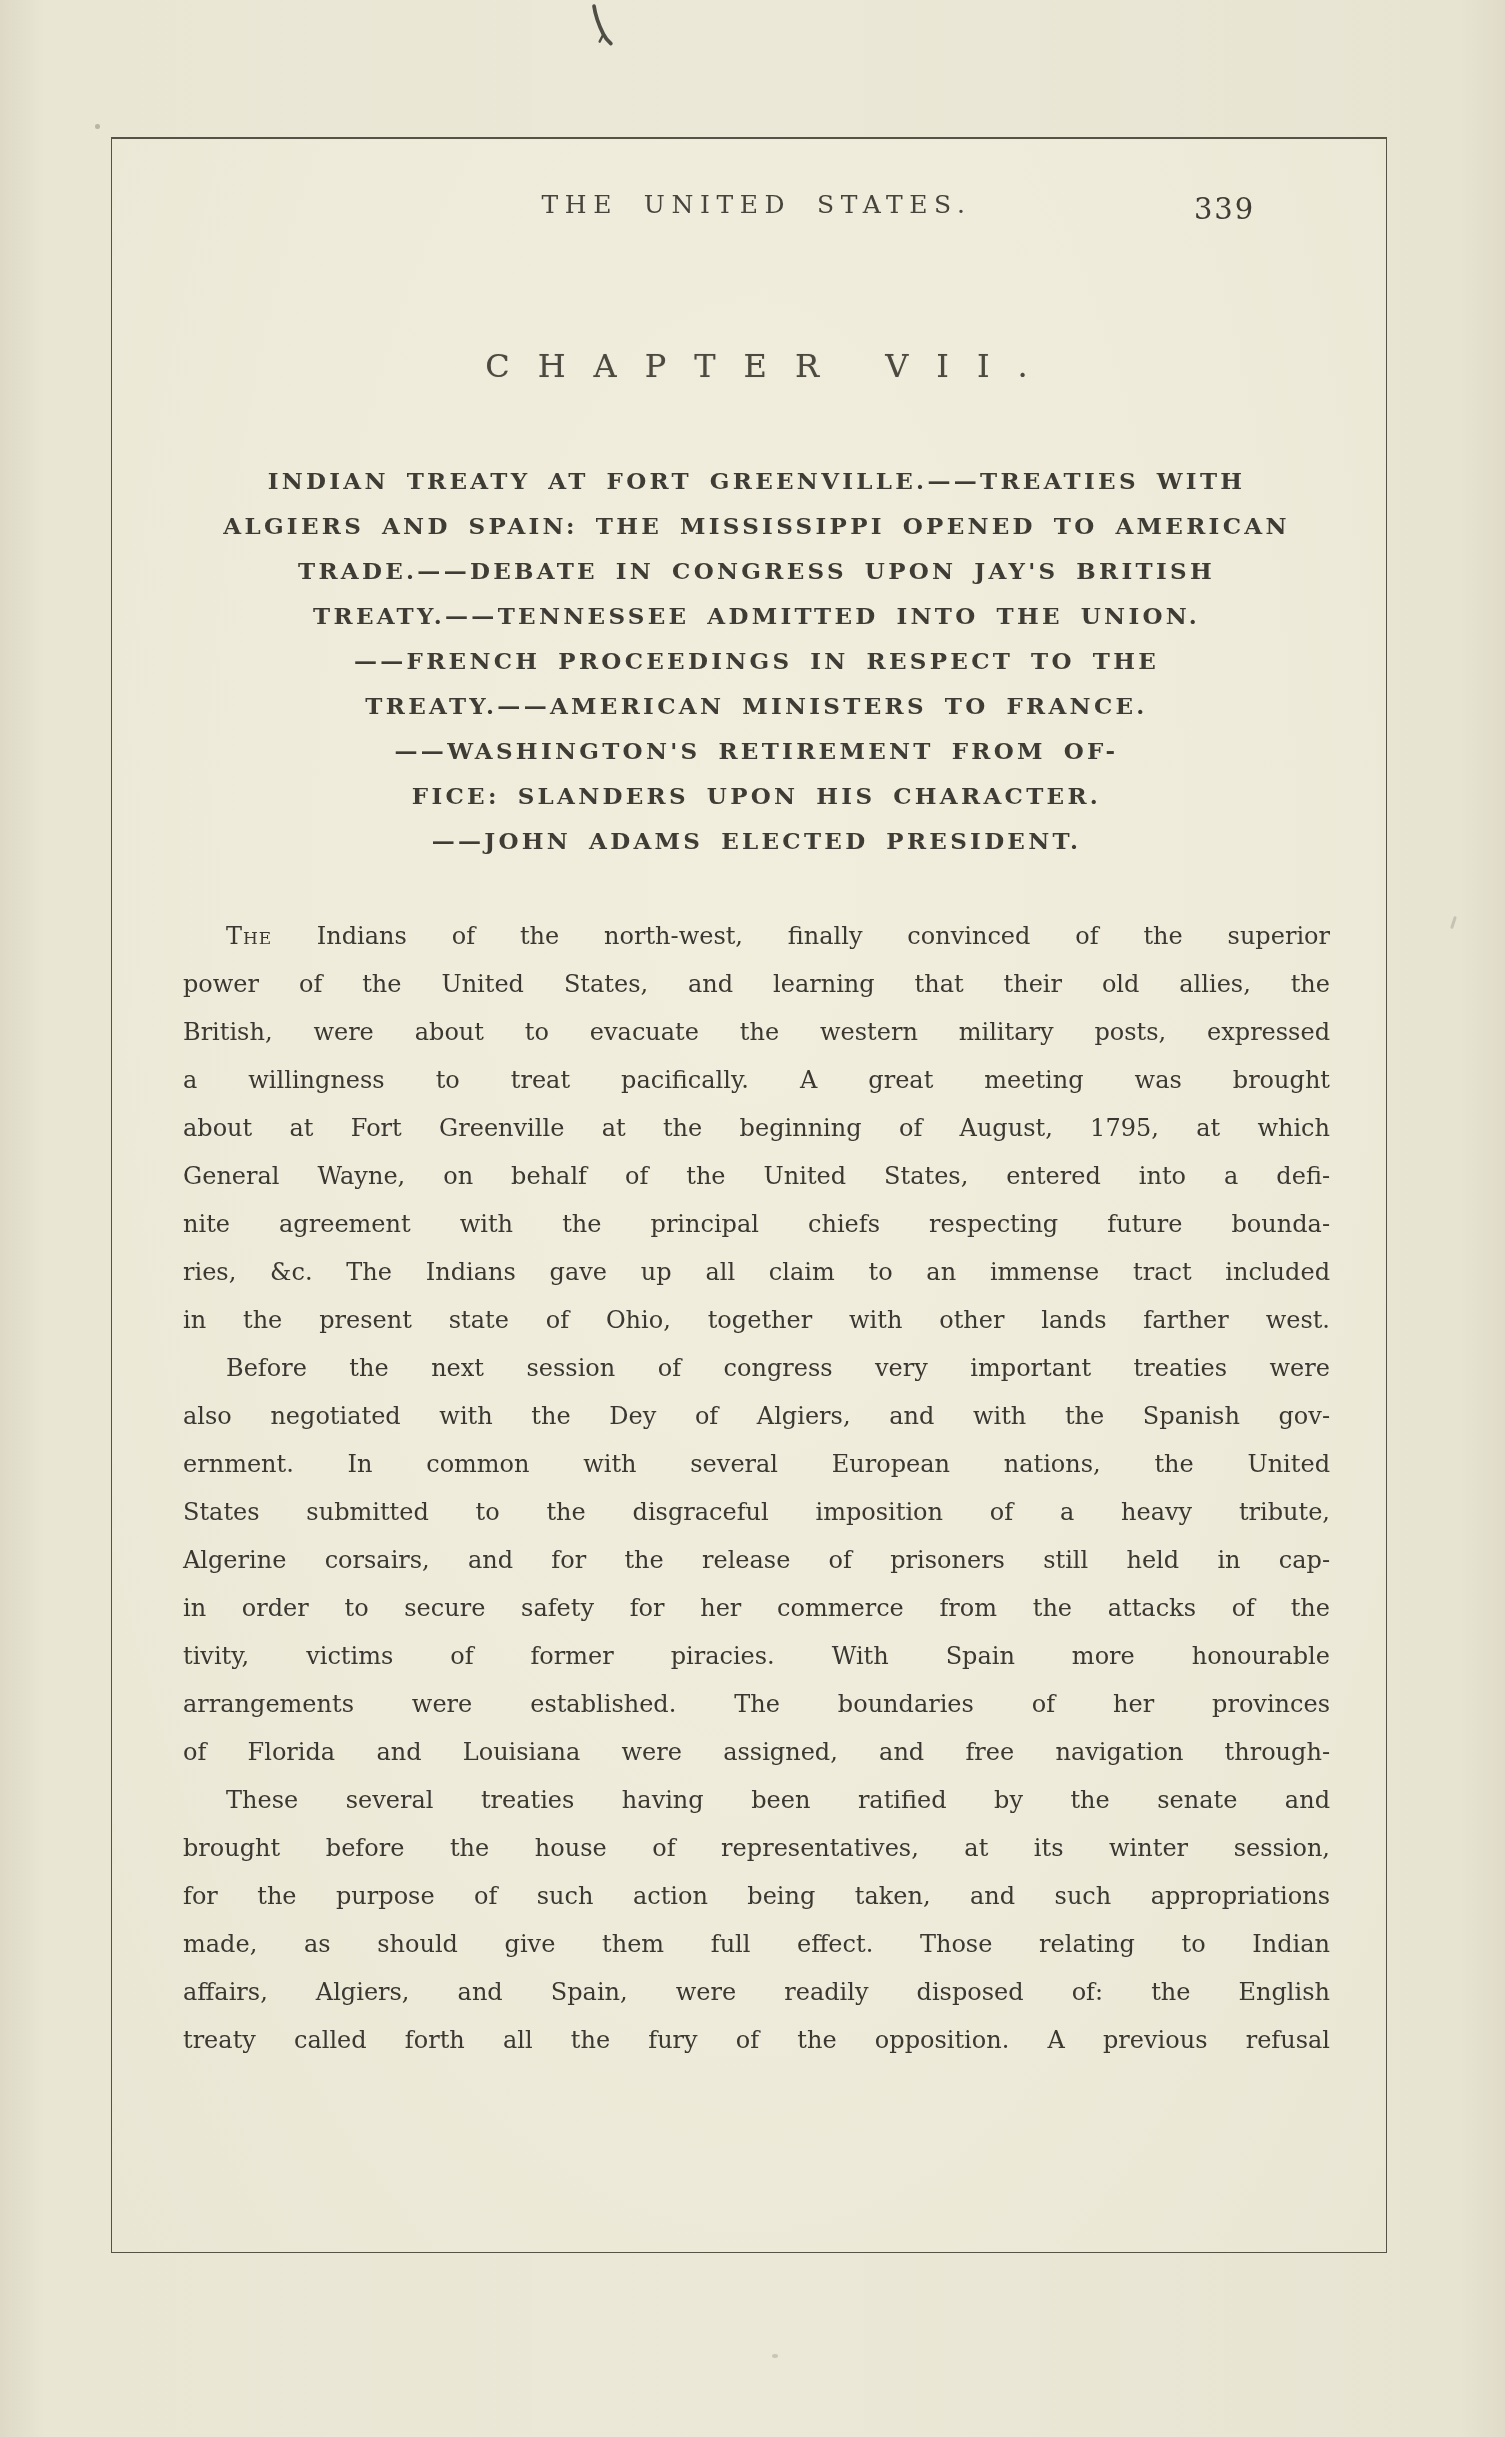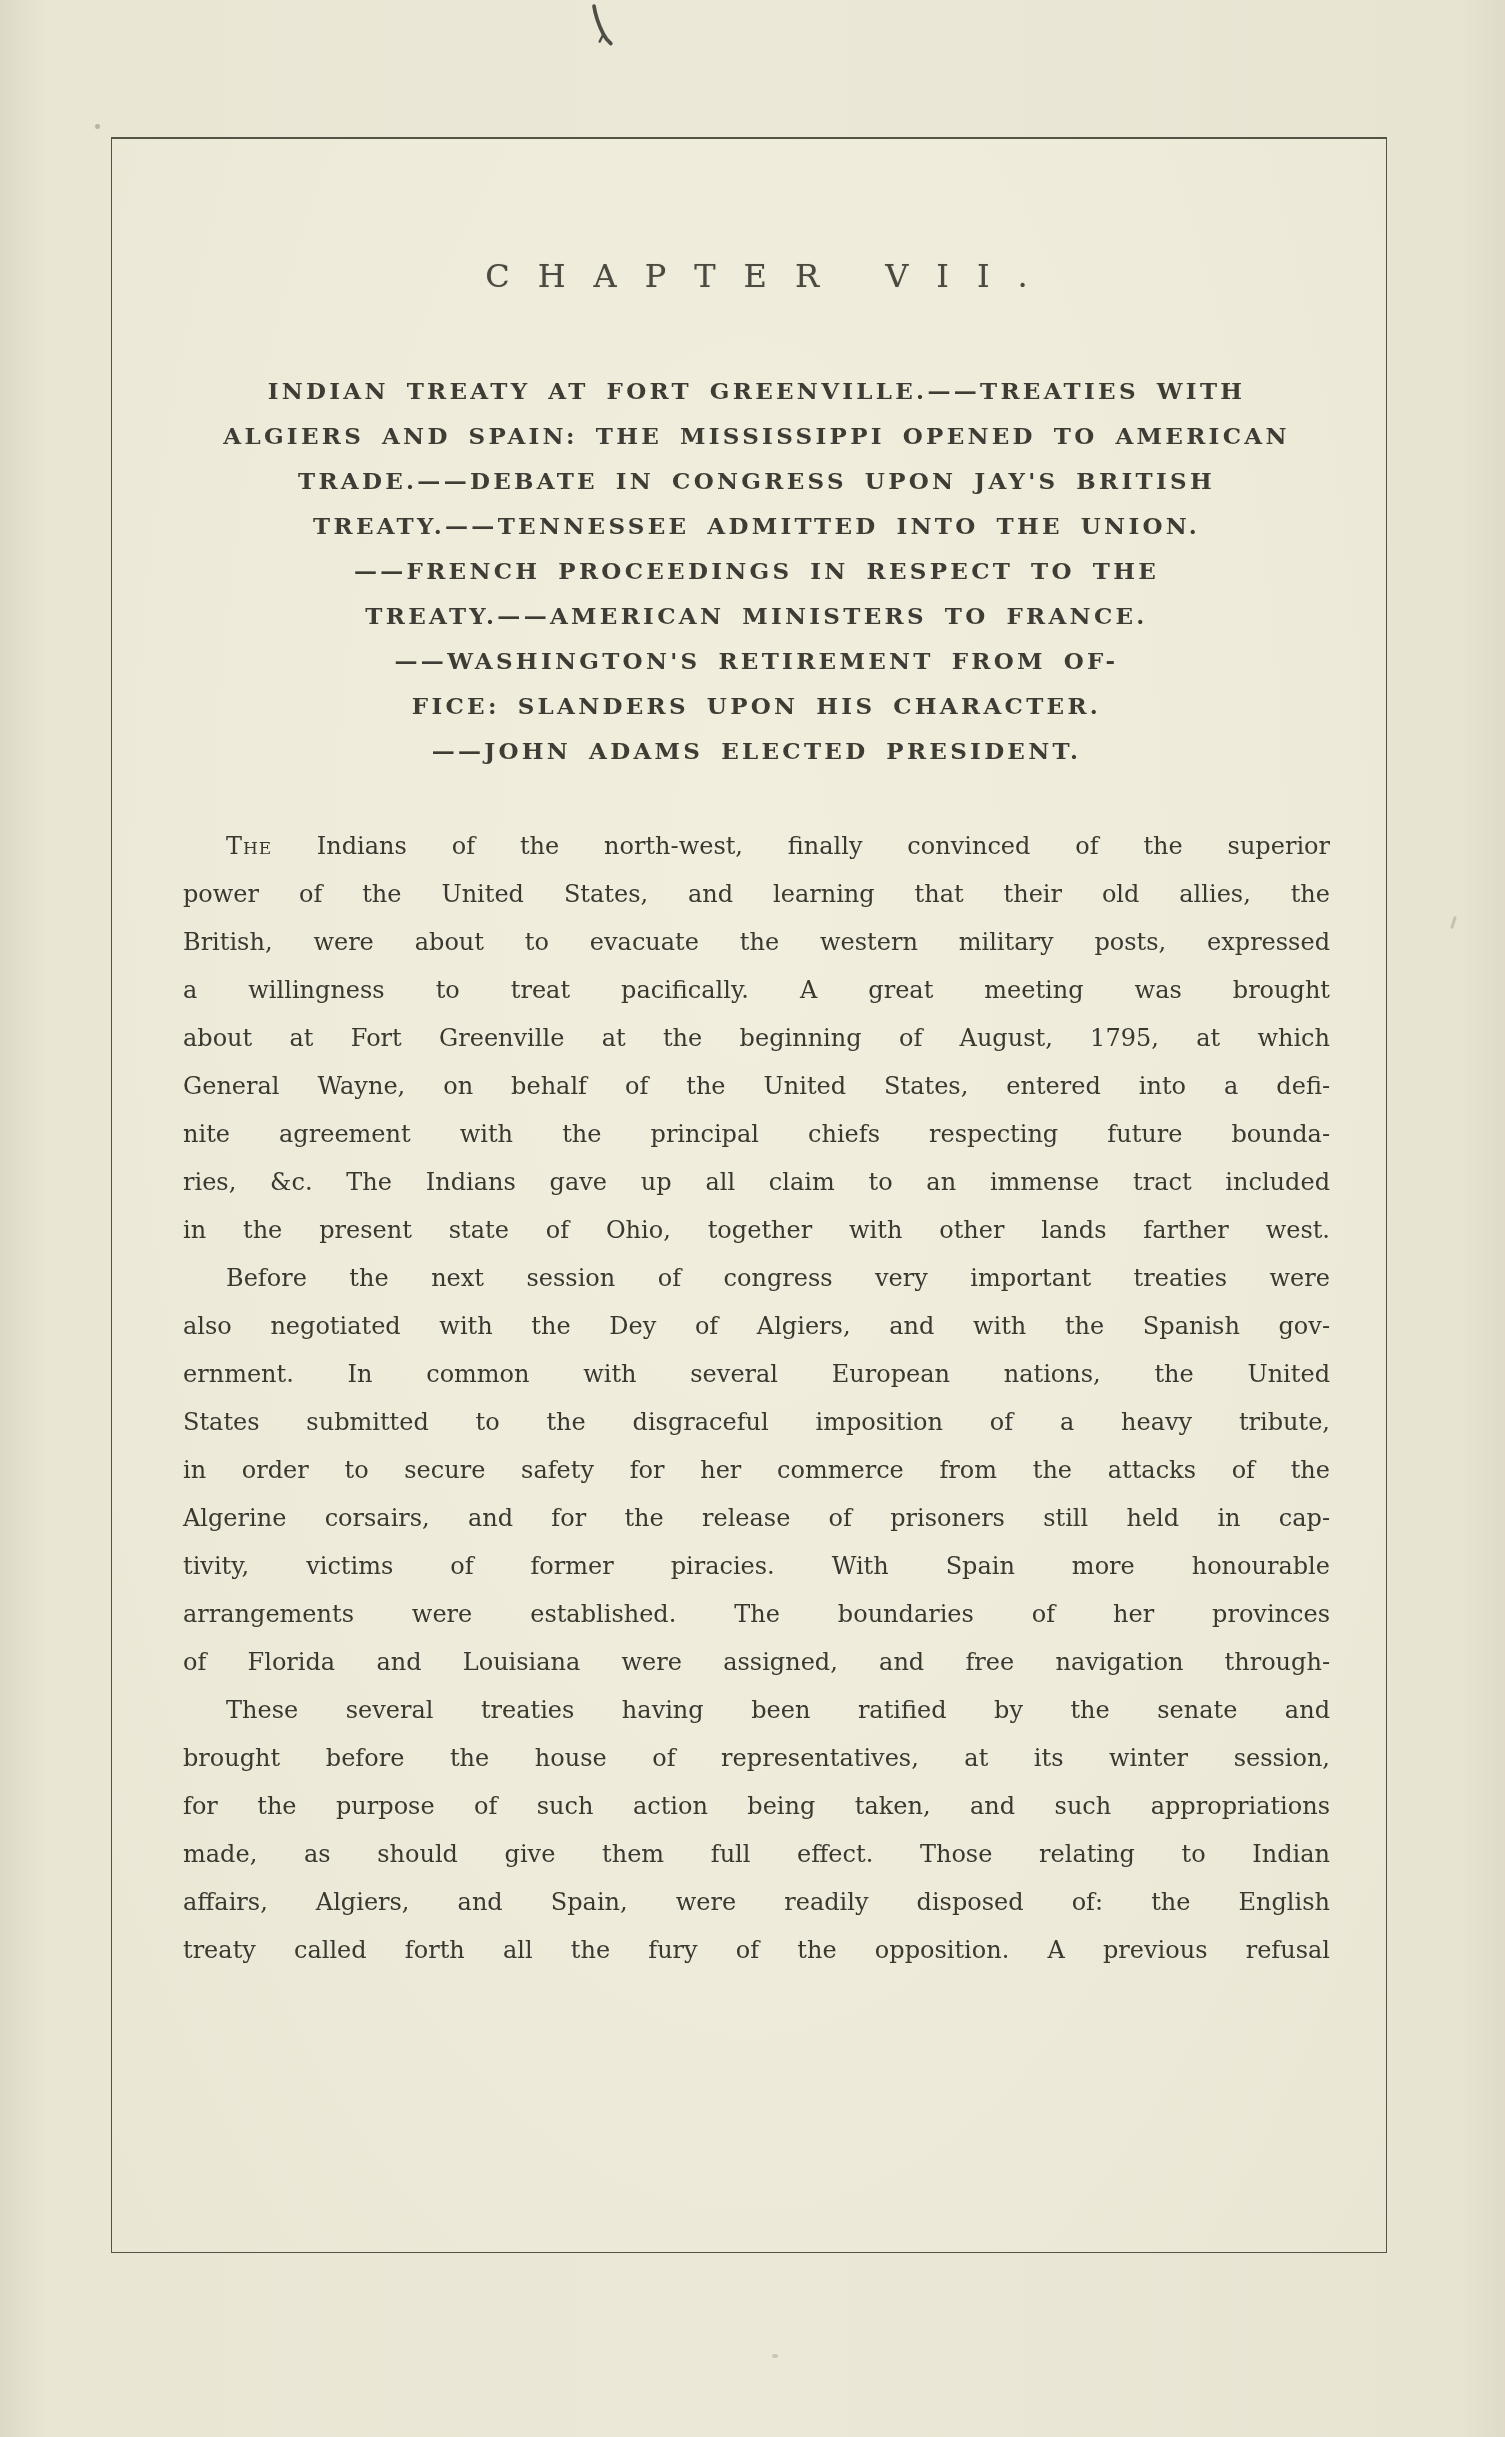--- a/index.html
+++ b/index.html
@@ -54,20 +54,24 @@
   <path d="M14,2 Q16,16 24,32 Q27,38 32,42" stroke="#4e4d46" stroke-width="4" fill="none" stroke-linecap="round"></path>
   <path d="M24,32 L20,40" stroke="#4e4d46" stroke-width="2.5" fill="none" stroke-linecap="round"></path>
 </svg>
 <div class="speck sp1"></div>
 <div class="speck sp2"></div>
 <div class="speck sp3"></div>
 <div class="speck sp4"></div>
 
 <div class="frame">
 
+  <div class="header-row">
+    <div class="running-header">THE UNITED STATES.</div>
+    <div class="page-number">339</div>
+  </div>
 
   <div class="chapter-title">CHAPTER VII.</div>
 
   <div class="summary">
     <div class="summary-line">INDIAN TREATY AT FORT GREENVILLE.——TREATIES WITH</div>
     <div class="summary-line">ALGIERS AND SPAIN: THE MISSISSIPPI OPENED TO AMERICAN</div>
     <div class="summary-line">TRADE.——DEBATE IN CONGRESS UPON JAY'S BRITISH</div>
     <div class="summary-line">TREATY.——TENNESSEE ADMITTED INTO THE UNION.</div>
     <div class="summary-line">——FRENCH PROCEEDINGS IN RESPECT TO THE</div>
     <div class="summary-line">TREATY.——AMERICAN MINISTERS TO FRANCE.</div>
@@ -88,22 +92,22 @@
       <div class="body-line">nite agreement with the principal chiefs respecting future bounda-</div>
       <div class="body-line">ries, &amp;c. The Indians gave up all claim to an immense tract included</div>
       <div class="body-line">in the present state of Ohio, together with other lands farther west.</div>
     </div>
 
     <div>
       <div class="body-line indent">Before the next session of congress very important treaties were</div>
       <div class="body-line">also negotiated with the Dey of Algiers, and with the Spanish gov-</div>
       <div class="body-line">ernment. In common with several European nations, the United</div>
       <div class="body-line">States submitted to the disgraceful imposition of a heavy tribute,</div>
+      <div class="body-line">Algerine corsairs, and for the release of prisoners still held in cap-</div>
       <div class="body-line">in order to secure safety for her commerce from the attacks of the</div>
-      <div class="body-line">Algerine corsairs, and for the release of prisoners still held in cap-</div>
       <div class="body-line">tivity, victims of former piracies. With Spain more honourable</div>
       <div class="body-line">arrangements were established. The boundaries of her provinces</div>
       <div class="body-line">of Florida and Louisiana were assigned, and free navigation through-</div>
     </div>
 
     <div>
       <div class="body-line indent">These several treaties having been ratified by the senate and</div>
       <div class="body-line">brought before the house of representatives, at its winter session,</div>
       <div class="body-line">for the purpose of such action being taken, and such appropriations</div>
       <div class="body-line">made, as should give them full effect. Those relating to Indian</div>

